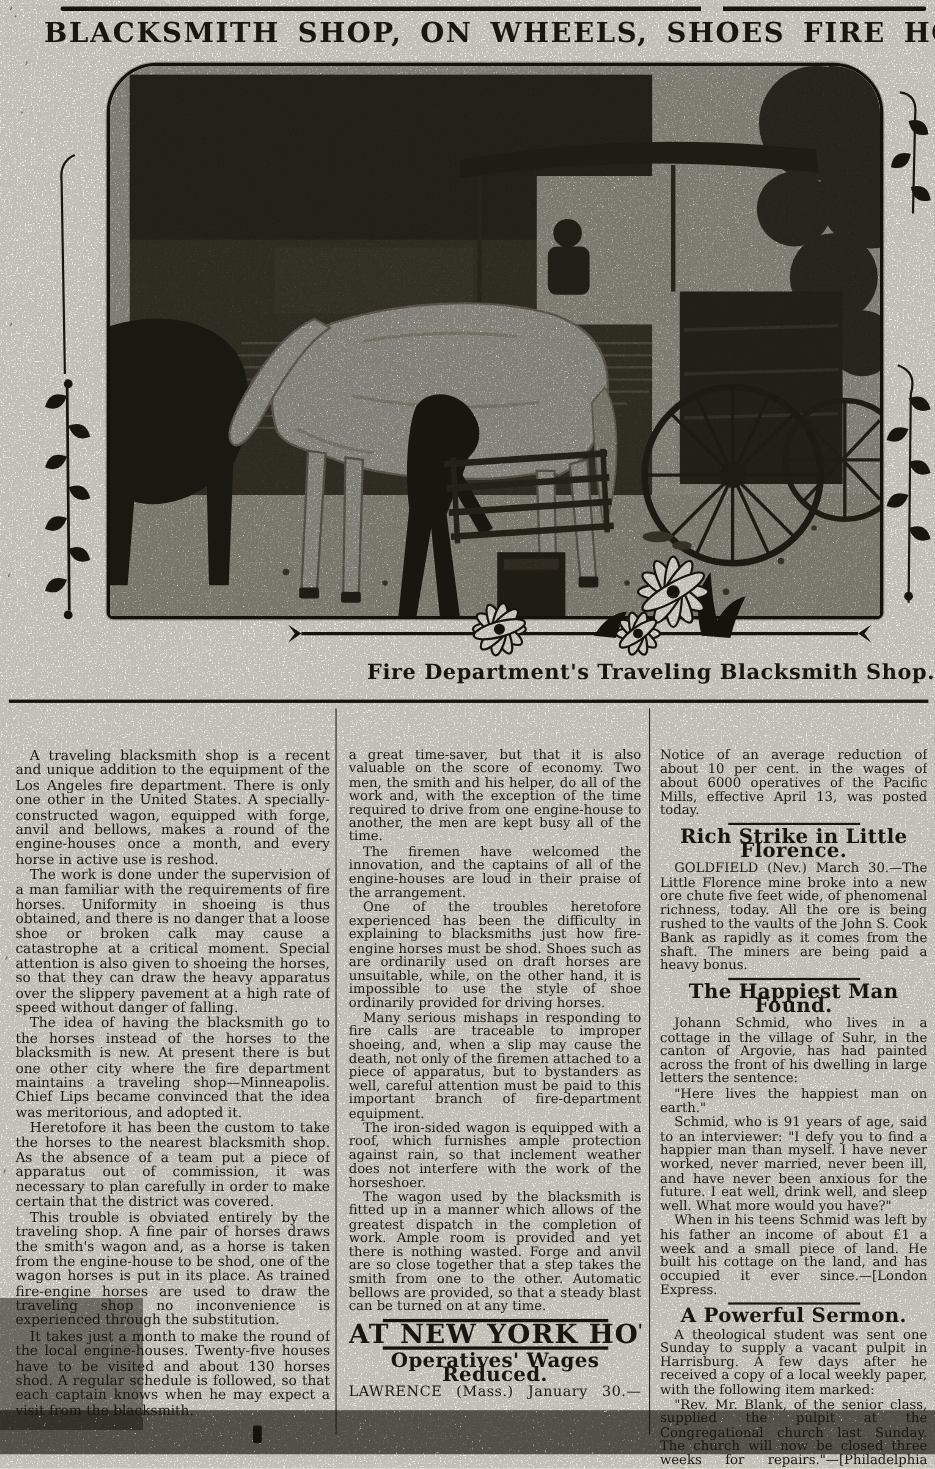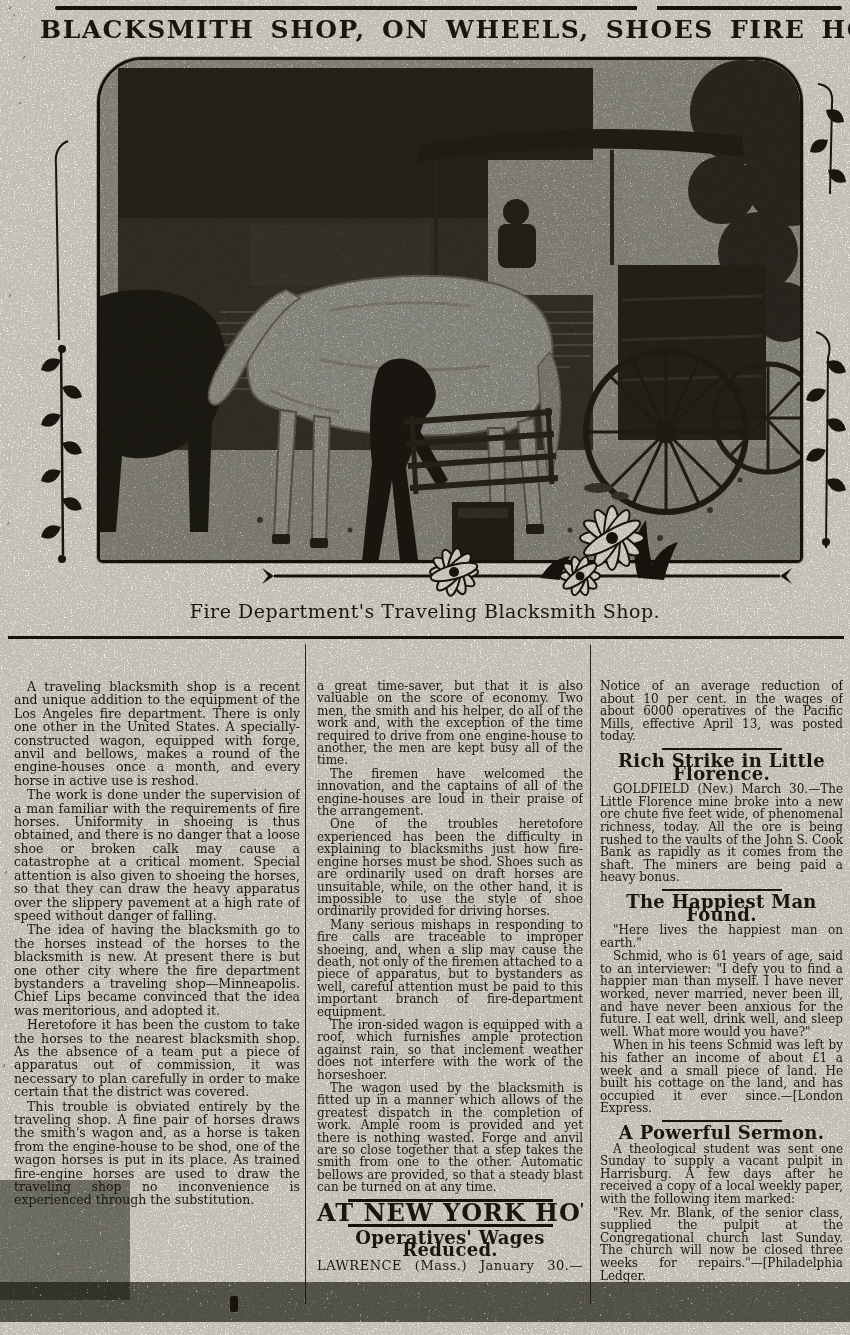--- a/index.html
+++ b/index.html
@@ -23,21 +23,21 @@
   .photo-frame{
     position:absolute;left:97px;top:57px;width:700px;height:500px;
     border:3px solid #15110c;border-radius:46px 46px 6px 6px;
     overflow:hidden;background:#efede5;
     box-shadow:0 0 0 1px rgba(20,15,10,.25);
   }
   .photo-frame svg{display:block;width:100%;height:100%;}
   .ornament{position:absolute;pointer-events:none;}
   .caption{
     position:absolute;left:0;right:0;top:600px;margin:0;
-    text-align:center;font-size:19px;font-weight:normal;letter-spacing:.5px;
+    text-align:right;font-size:19px;font-weight:bold;letter-spacing:.5px;
   }
   .caption-rule{
     position:absolute;left:8px;right:6px;top:636px;height:3px;background:#17130e;
   }
   
   .col{position:absolute;top:648px;height:672px;overflow:hidden;text-align:justify;margin-top:32px;}
   .col p{margin:0 0 1px 0;}
   .col .ind{text-indent:13px;}
   #col1{left:14px;width:286px;font-size:12.5px;line-height:13.4px;}
   #col2{left:317px;width:266px;font-size:12px;line-height:12.4px;}
@@ -285,23 +285,24 @@
 
   <p class="caption">Fire Department's Traveling Blacksmith Shop.</p>
   <div class="caption-rule"></div>
 
   <div class="vrule" id="vrule1"></div>
   <div class="vrule" id="vrule2"></div>
 
   <div class="col" id="col1">
     <p class="ind">A traveling blacksmith shop is a recent and unique addition to the equipment of the Los Angeles fire department. There is only one other in the United States. A specially-constructed wagon, equipped with forge, anvil and bellows, makes a round of the engine-houses once a month, and every horse in active use is reshod.</p>
     <p class="ind">The work is done under the supervision of a man familiar with the requirements of fire horses. Uniformity in shoeing is thus obtained, and there is no danger that a loose shoe or broken calk may cause a catastrophe at a critical moment. Special attention is also given to shoeing the horses, so that they can draw the heavy apparatus over the slippery pavement at a high rate of speed without danger of falling.</p>
-    <p class="ind">The idea of having the blacksmith go to the horses instead of the horses to the blacksmith is new. At present there is but one other city where the fire department bystanders a traveling shop—Minneapolis. Chief Lips became convinced that the idea was meritorious, and adopted it.</p>
+    <p class="ind">The idea of having the blacksmith go to the horses instead of the horses to the blacksmith is new. At present there is but one other city where the fire department maintains a traveling shop—Minneapolis. Chief Lips became convinced that the idea was meritorious, and adopted it.</p>
     <p class="ind">Heretofore it has been the custom to take the horses to the nearest blacksmith shop. As the absence of a team put a piece of apparatus out of commission, it was necessary to plan carefully in order to make certain that the district was covered.</p>
     <p class="ind">This trouble is obviated entirely by the traveling shop. A fine pair of horses draws the smith's wagon and, as a horse is taken from the engine-house to be shod, one of the wagon horses is put in its place. As trained fire-engine horses are used to draw the traveling shop no inconvenience is experienced through the substitution.</p>
+    <p class="ind">It takes just a month to make the round of the local engine-houses. Twenty-five houses have to be visited and about 130 horses shod. A regular schedule is followed, so that each captain knows when he may expect a visit from the blacksmith.</p>
   </div>
 
   <div class="col" id="col2">
     <p>a great time-saver, but that it is also valuable on the score of economy. Two men, the smith and his helper, do all of the work and, with the exception of the time required to drive from one engine-house to another, the men are kept busy all of the time.</p>
     <p class="ind">The firemen have welcomed the innovation, and the captains of all of the engine-houses are loud in their praise of the arrangement.</p>
     <p class="ind">One of the troubles heretofore experienced has been the difficulty in explaining to blacksmiths just how fire-engine horses must be shod. Shoes such as are ordinarily used on draft horses are unsuitable, while, on the other hand, it is impossible to use the style of shoe ordinarily provided for driving horses.</p>
     <p class="ind">Many serious mishaps in responding to fire calls are traceable to improper shoeing, and, when a slip may cause the death, not only of the firemen attached to a piece of apparatus, but to bystanders as well, careful attention must be paid to this important branch of fire-department equipment.</p>
     <p class="ind">The iron-sided wagon is equipped with a roof, which furnishes ample protection against rain, so that inclement weather does not interfere with the work of the horseshoer.</p>
     <p class="ind">The wagon used by the blacksmith is fitted up in a manner which allows of the greatest dispatch in the completion of work. Ample room is provided and yet there is nothing wasted. Forge and anvil are so close together that a step takes the smith from one to the other. Automatic bellows are provided, so that a steady blast can be turned on at any time.</p>
     <div class="sep heavy"></div>
@@ -311,22 +312,23 @@
     <p class="stretch">LAWRENCE (Mass.) January 30.—</p>
   </div>
 
   <div class="col" id="col3">
     <p>Notice of an average reduction of about 10 per cent. in the wages of about 6000 operatives of the Pacific Mills, effective April 13, was posted today.</p>
     <div class="sep"></div>
     <h3 class="subhead">Rich Strike in Little Florence.</h3>
     <p class="ind">GOLDFIELD (Nev.) March 30.—The Little Florence mine broke into a new ore chute five feet wide, of phenomenal richness, today. All the ore is being rushed to the vaults of the John S. Cook Bank as rapidly as it comes from the shaft. The miners are being paid a heavy bonus.</p>
     <div class="sep"></div>
     <h3 class="subhead">The Happiest Man Found.</h3>
+    <p class="ind">Johann Schmid, who lives in a cottage in the village of Suhr, in the canton of Argovie, has had painted across the front of his dwelling in large letters the sentence:</p>
     <p class="ind">"Here lives the happiest man on earth."</p>
-    <p class="ind">Schmid, who is 61 years of age, said to an interviewer: "I defy you to find a happier man than myself. I have never worked, never married, never been ill, and have never been anxious for the future. I eat well, drink well, and sleep well. What more would you have?"</p>
+    <p class="ind">Schmid, who is 91 years of age, said to an interviewer: "I defy you to find a happier man than myself. I have never worked, never married, never been ill, and have never been anxious for the future. I eat well, drink well, and sleep well. What more would you have?"</p>
     <p class="ind">When in his teens Schmid was left by his father an income of about £1 a week and a small piece of land. He built his cottage on the land, and has occupied it ever since.—[London Express.</p>
     <div class="sep"></div>
     <h3 class="subhead">A Powerful Sermon.</h3>
     <p class="ind">A theological student was sent one Sunday to supply a vacant pulpit in Harrisburg. A few days after he received a copy of a local weekly paper, with the following item marked:</p>
     <p class="ind">"Rev. Mr. Blank, of the senior class, supplied the pulpit at the Congregational church last Sunday. The church will now be closed three weeks for repairs."—[Philadelphia Ledger.</p>
   </div>
 
   <span class="mark" style="left:8px;top:4px;">’.</span>
   <span class="mark" style="left:42px;top:12px;">,</span>
   <span class="mark" style="left:22px;top:54px;">’</span>

